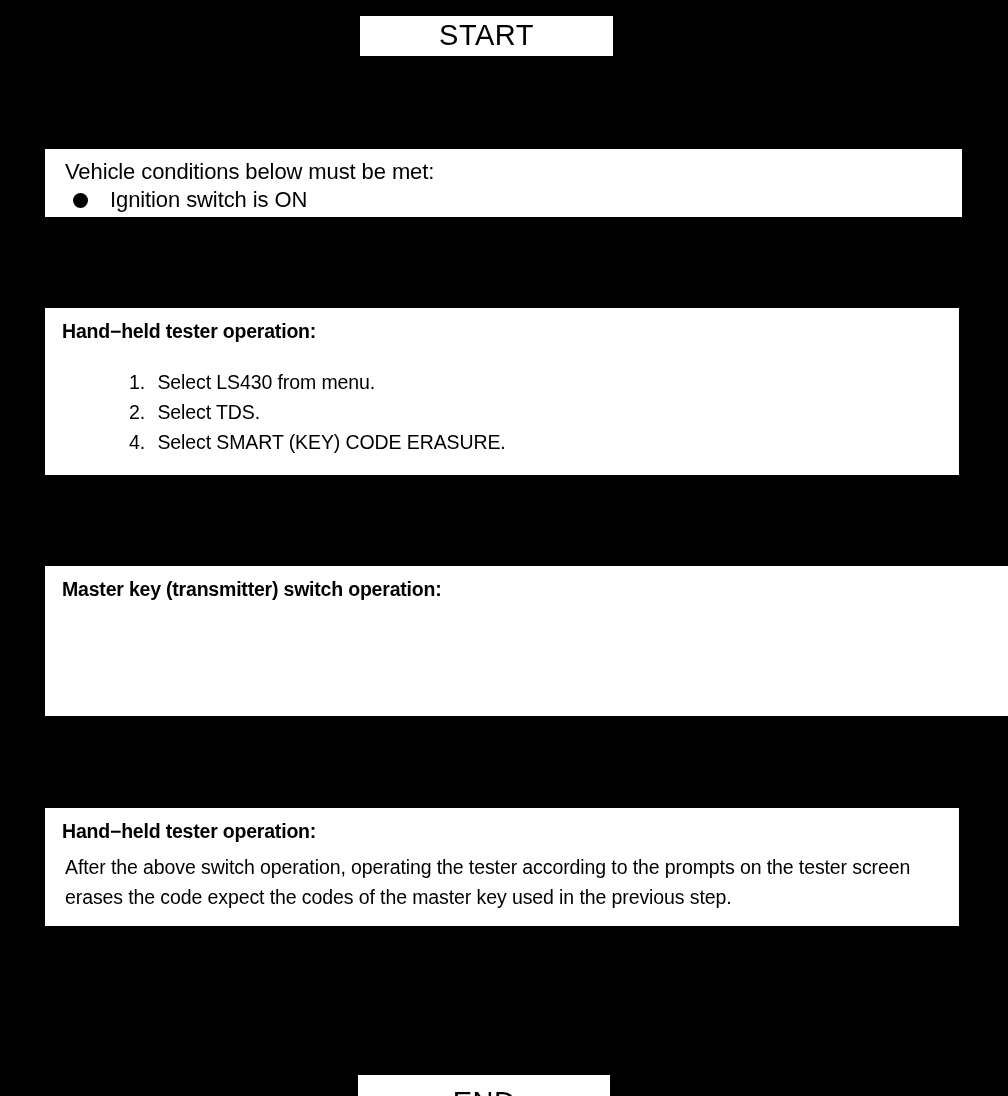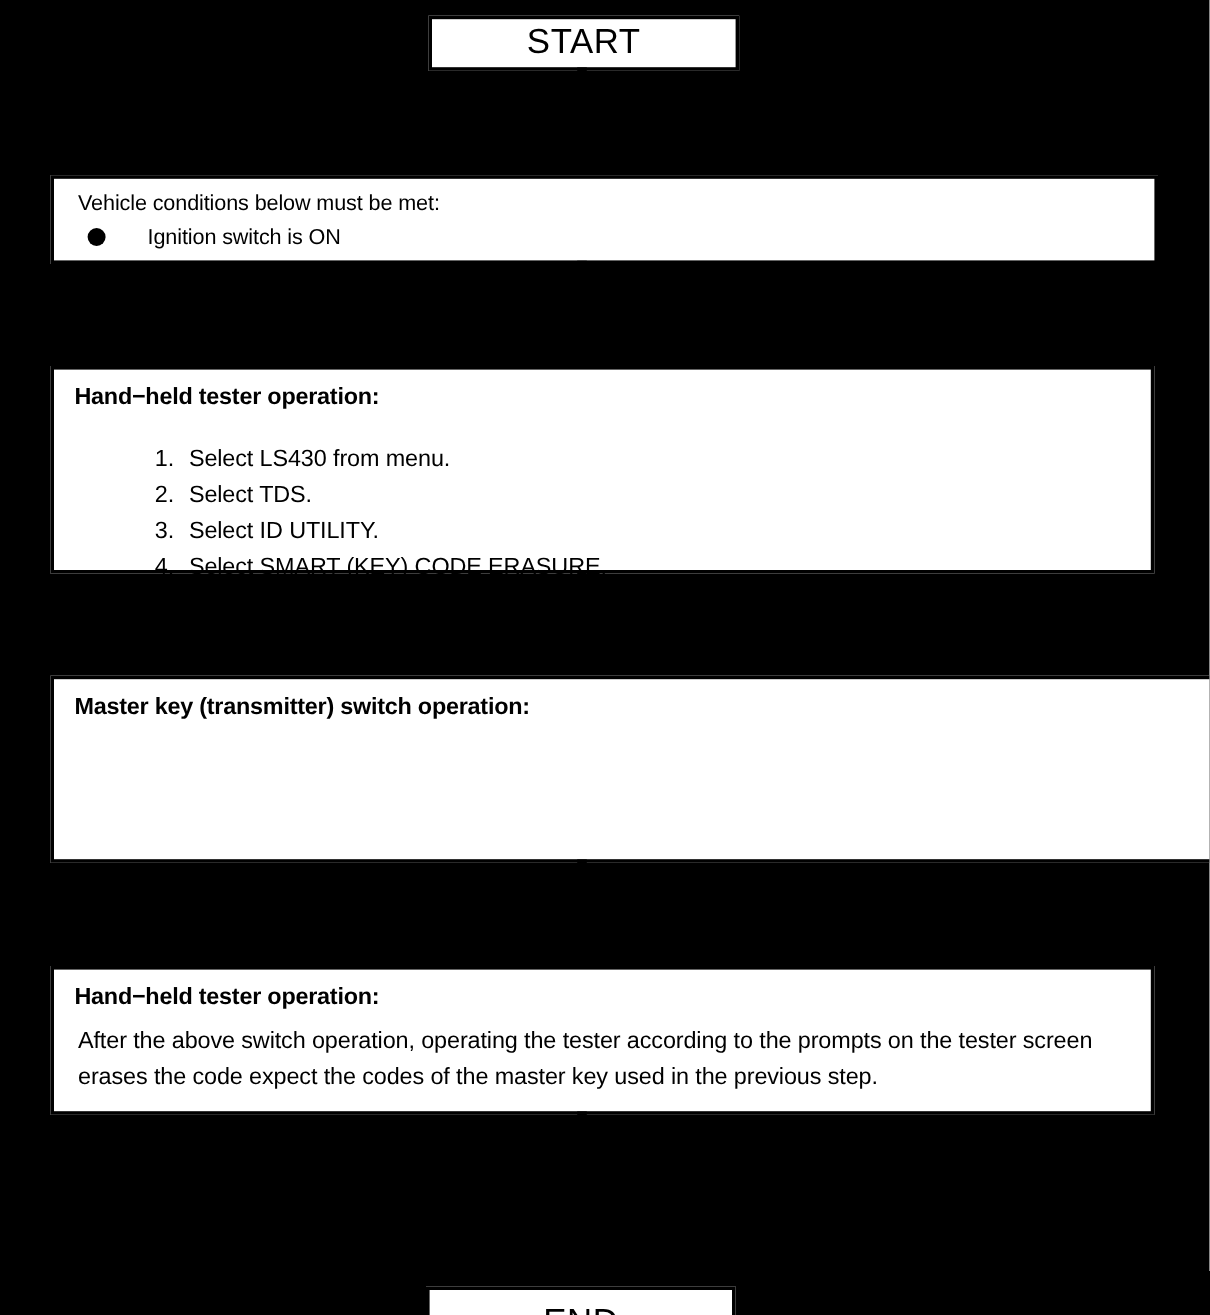--- a/index.html
+++ b/index.html
@@ -38,40 +38,40 @@
   }
   .process {
     padding: 0;
   }
   .ptitle {
     font-weight: bold;
     font-size: 19.5px;
     letter-spacing: -0.2px;
   }
   .ptext {
-    font-size: 18px;
+    font-size: 22px;
     letter-spacing: -0.1px;
   }
   .bullet-row {
     display: flex;
     align-items: center;
   }
   .bullet-dot {
     width: 15px;
     height: 15px;
     border-radius: 50%;
     background: #000000;
     display: inline-block;
     flex: 0 0 auto;
   }
 
   
   #box-conditions { left: 42px; top: 146px; width: 923px; height: 74px; }
   #box-conditions .line1 { position: absolute; left: 20px; top: 10px; }
-  #box-conditions .line2 { position: absolute; left: 28px; top: 38px; gap: 13px; }
+  #box-conditions .line2 { position: absolute; left: 28px; top: 38px; }
   #box-conditions .line2 .btext { margin-left: 22px; }
 
   
   #box-tester1 { left: 42px; top: 305px; width: 920px; height: 173px; }
   #box-tester1 .ptitle { position: absolute; left: 17px; top: 12px; }
   #box-tester1 ol {
     position: absolute;
     left: 68px;
     top: 43px;
     margin: 16px;
@@ -172,24 +172,20 @@
     <ol>
       <li>
         <span class="num" style="margin-right: 7px;">1.</span>
         <span class="txt">Select LS430 from menu.</span>
       </li>
       <li>
         <span class="num" style="margin-right: 7px;">2.</span>
         <span class="txt">Select TDS.</span>
       </li>
       <li>
-        <span class="num" style="margin-right: 7px;">3.</span>
-        <span class="txt">Select ID UTILITY.</span>
-      </li>
-      <li>
         <span class="num" style="margin-right: 7px;">4.</span>
         <span class="txt">Select SMART (KEY) CODE ERASURE.</span>
       </li>
     </ol>
   </div>
 
   <div class="arrow" id="arrow-3">
     <svg width="30" height="90" viewBox="0 0 30 90" xmlns="http://www.w3.org/2000/svg" aria-hidden="true">
       <rect x="11" y="0" width="8" height="26" fill="#000000"></rect>
       <polygon points="4,24 26,24 15,90" fill="#000000"></polygon>

